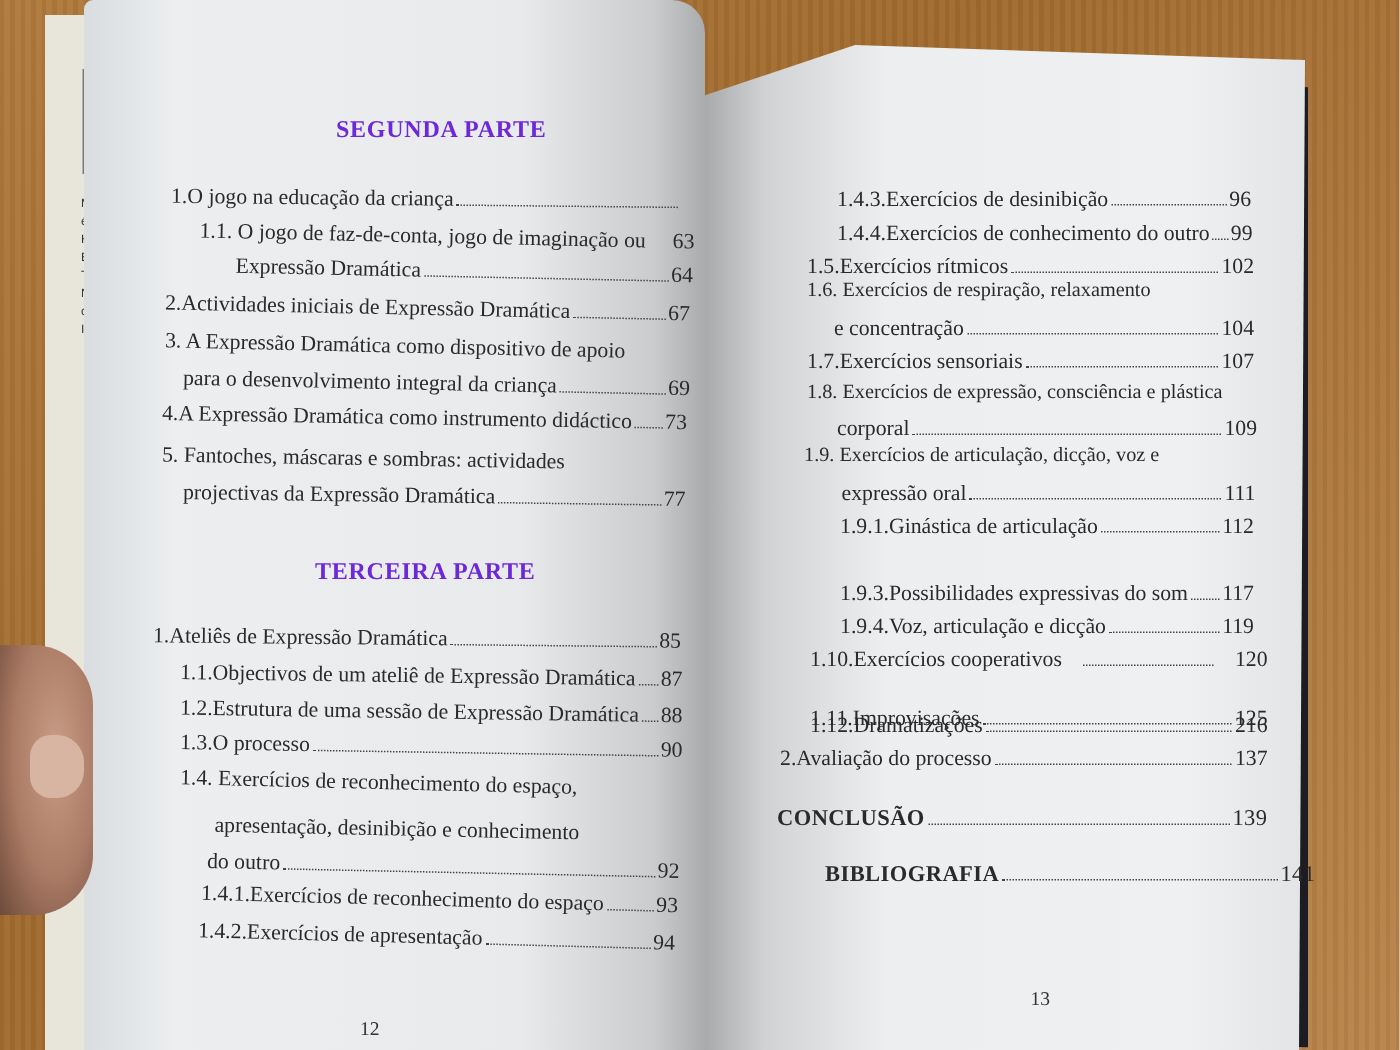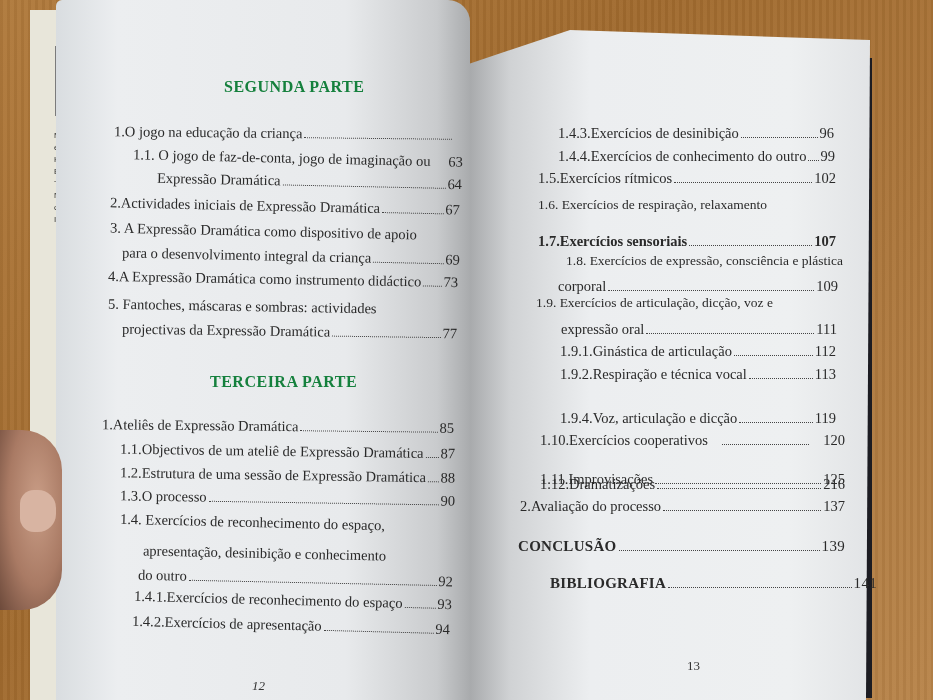--- a/index.html
+++ b/index.html
@@ -33,21 +33,21 @@
       clip-path: polygon(0 5%, 25% 0, 100% 1.5%, 99% 100%, 0 100%);
     }
     .thumb {
       position: absolute; left: 0; top: 430px; width: 62px; height: 180px;
       background: radial-gradient(ellipse at 60% 40%, #c99d86 0%, #a97a64 55%, #6d4a3b 100%);
       border-radius: 0 40px 40px 0;
     }
     .thumb-nail { position: absolute; left: 20px; top: 490px; width: 36px; height: 42px;
       background: #d8b4a2; border-radius: 14px 18px 18px 14px; }
     .toc { position: absolute; color: #2a2a2a; font-size: 14.5px; }
-    .heading { position: absolute; font-weight: bold; font-size: 16px; letter-spacing: 0.5px; color: #15803d; }
+    .heading { position: absolute; font-weight: bold; font-size: 16px; letter-spacing: 0.5px; color: #6d28d9; }
     .row { position: absolute; display: flex; align-items: baseline; white-space: nowrap; }
     .row .lbl { flex: 0 0 auto; }
     .row .dots { flex: 1 1 auto; border-bottom: 1.5px dotted #444; margin: 0 2px 3px 2px; min-width: 10px; }
     .row .pg { flex: 0 0 auto; }
     .line { position: absolute; white-space: nowrap; }
     .pagenum { position: absolute; font-size: 13px; color: #333; }
     .big { font-weight: bold; font-size: 15px; letter-spacing: 0.3px; }
   </style>
 </head>
 <body>
@@ -134,21 +134,21 @@
     <span class="lbl">1.4.1.Exercícios de reconhecimento do espaço</span>
       <span class="dots"></span>
       <span class="pg">93</span>
   </div>
   <div class="row" style="left:132px;top:617px;width:318px;transform:rotate(1.5deg);">
     <span class="lbl">1.4.2.Exercícios de apresentação</span>
       <span class="dots"></span>
       <span class="pg">94</span>
   </div>
 
-  <div class="pagenum" style="left:252px;top:678px;font-style:italic;">12</div>
+  <div class="pagenum" style="left:240px;top:678px;">12</div>
 </div>
 
 <div class="thumb"></div>
 <div class="thumb-nail"></div>
 
 <div class="page-right"></div>
 <div class="toc" style="left:470px;top:0;width:463px;height:600px;">
   <div class="row" style="left:88px;top:125px;width:276px;">
     <span class="lbl">1.4.3.Exercícios de desinibição</span>
       <span class="dots"></span>
@@ -157,47 +157,52 @@
   <div class="row" style="left:88px;top:148px;width:277px;">
     <span class="lbl">1.4.4.Exercícios de conhecimento do outro</span>
       <span class="dots"></span>
       <span class="pg">99</span>
   </div>
   <div class="row" style="left:68px;top:170px;width:298px;">
     <span class="lbl">1.5.Exercícios rítmicos</span>
       <span class="dots"></span>
       <span class="pg">102</span>
   </div>
-  <div class="line" style="left:68px;top:185px;font-size:13.5px;margin-top:12px;">1.6. Exercícios de respiração, relaxamento</div>
-  <div class="row" style="left:68px;top:233px;width:298px;font-weight:bold;">
+  <div class="line" style="left:68px;top:185px;font-size:13.5px;">1.6. Exercícios de respiração, relaxamento</div>
+  <div class="row" style="left:86px;top:211px;width:280px;">
+    <span class="lbl">e concentração</span>
+      <span class="dots"></span>
+      <span class="pg">104</span>
+  </div>
+  <div class="row" style="left:68px;top:233px;width:298px;">
     <span class="lbl">1.7.Exercícios sensoriais</span>
       <span class="dots"></span>
       <span class="pg">107</span>
   </div>
-  <div class="line" style="left:68px;top:253px;font-size:13.5px;margin-left:28px;">1.8. Exercícios de expressão, consciência e plástica</div>
+  <div class="line" style="left:68px;top:253px;font-size:13.5px;">1.8. Exercícios de expressão, consciência e plástica</div>
   <div class="row" style="left:88px;top:278px;width:280px;">
     <span class="lbl">corporal</span>
       <span class="dots"></span>
       <span class="pg">109</span>
   </div>
   <div class="line" style="left:66px;top:295px;font-size:13.5px;text-align:right;">1.9. Exercícios de articulação, dicção, voz e</div>
   <div class="row" style="left:91px;top:321px;width:276px;">
     <span class="lbl">expressão oral</span>
       <span class="dots"></span>
       <span class="pg">111</span>
   </div>
   <div class="row" style="left:90px;top:343px;width:276px;">
     <span class="lbl">1.9.1.Ginástica de articulação</span>
       <span class="dots"></span>
       <span class="pg">112</span>
   </div>
-  <div class="row" style="left:90px;top:366px;width:276px;">
-    <span class="lbl">1.9.2.Respiração e técnica vocal</span>
-      <span class="dots"></span>
-      <span class="pg">113</span>
+  <div class="row" style="left:90px;top:388px;width:276px;">
+    <span class="lbl">1.9.3.Possibilidades expressivas do som</span>
+      <span class="dots"></span>
+      <span class="pg">117</span>
   </div>
   <div class="row" style="left:90px;top:410px;width:276px;">
     <span class="lbl">1.9.4.Voz, articulação e dicção</span>
       <span class="dots"></span>
       <span class="pg">119</span>
   </div>
   <div class="row" style="left:70px;top:432px;width:305px;gap:12px;">
     <span class="lbl">1.10.Exercícios cooperativos</span>
       <span class="dots"></span>
       <span class="pg">120</span>

